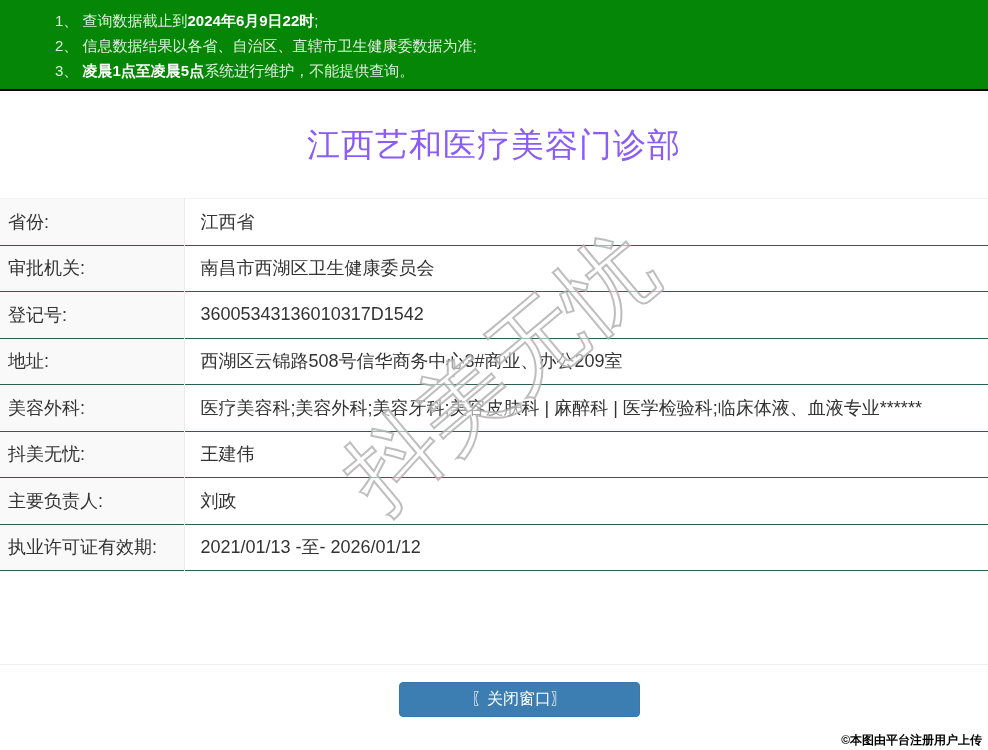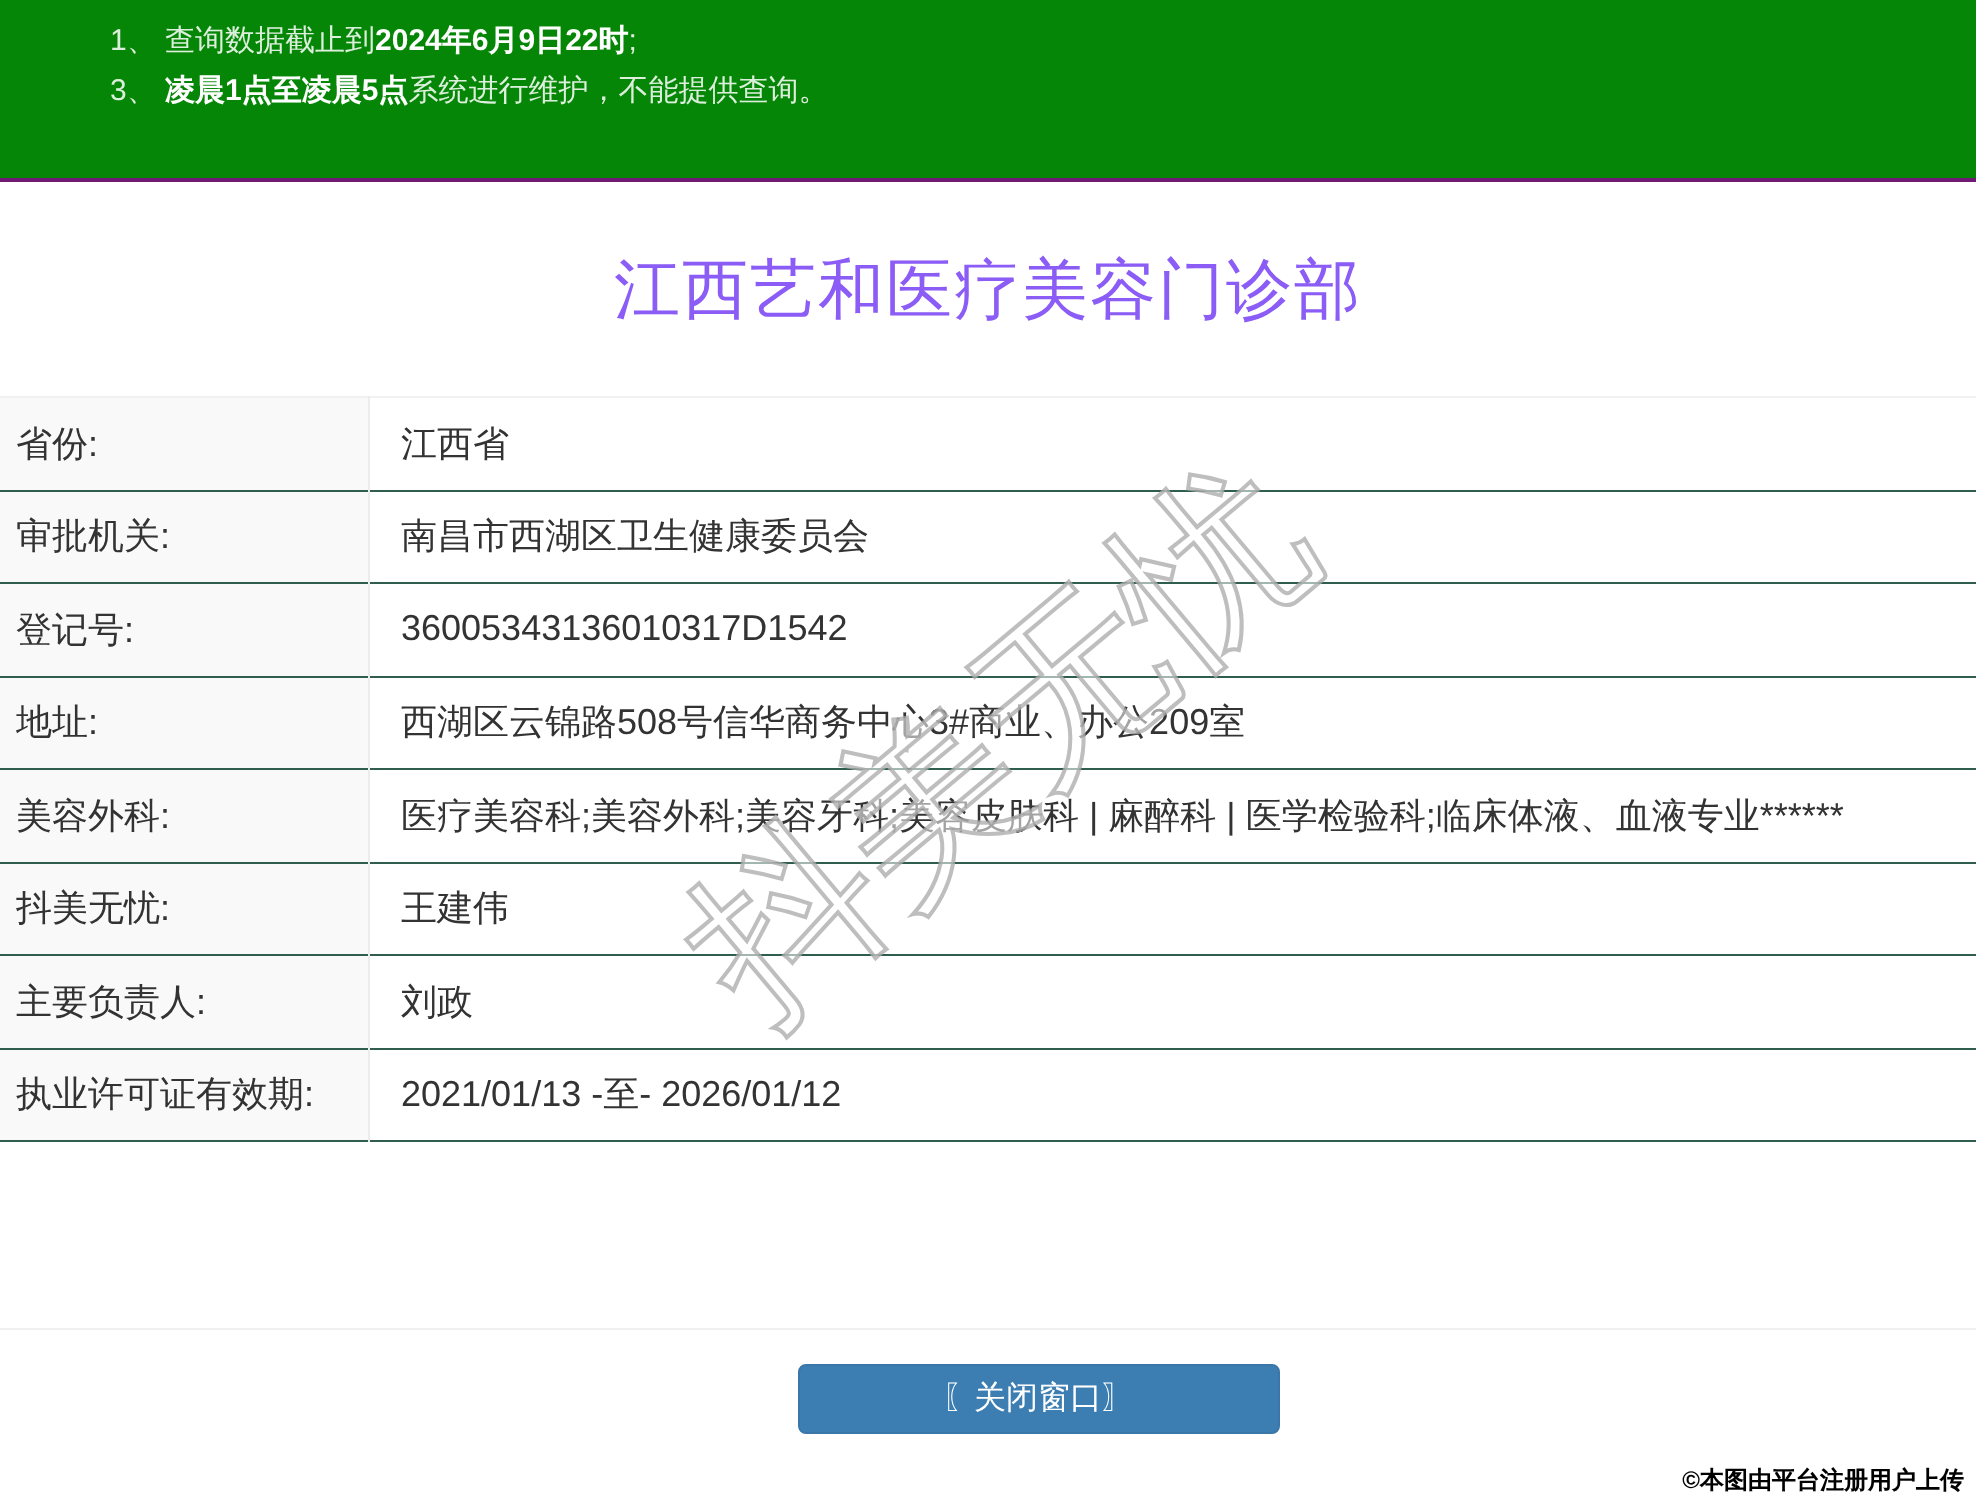--- a/index.html
+++ b/index.html
@@ -9,21 +9,21 @@
     position: relative; overflow: hidden;
     background: #ffffff;
     color: #333;
     font-family: "Liberation Sans", "DejaVu Sans", sans-serif;
   }
 
   
   .banner {
     height: 91px;
     background: var(--header_bg, #068606);
-    border-bottom: 2px solid #701a75;
+    border-bottom: 2px solid #000000;
     padding: 8px 0 0 55px;
   }
   .notice-line {
     color: var(--header_text, #dcefdc);
     font-size: 15px;
     line-height: 25px;
     white-space: nowrap;
   }
   .notice-line .b {
     color: var(--header_bold_text, #ffffff);
@@ -106,20 +106,21 @@
     color: #000;
     z-index: 10;
     text-shadow: -1px -1px 0 #fff, 1px -1px 0 #fff, -1px 1px 0 #fff, 1px 1px 0 #fff, 0 1px 0 #fff, 0 -1px 0 #fff, 1px 0 0 #fff, -1px 0 0 #fff;
   }
 </style>
 </head>
 <body>
 
 <div class="banner">
   <div class="notice-line"><span>1、 查询数据截止到</span><span class="b">2024年6月9日22时</span><span>;</span></div>
+  <div class="notice-line"><span>2、 信息数据结果以各省、自治区、直辖市卫生健康委数据为准;</span><span class="b"></span><span></span></div>
   <div class="notice-line"><span>3、 </span><span class="b">凌晨1点至凌晨5点</span><span>系统进行维护，不能提供查询。</span></div>
 </div>
 
 <h1 class="page-title">江西艺和医疗美容门诊部</h1>
 
 <table class="info">
   <tbody>
       <tr>
     <th>省份:</th>
     <td>江西省</td>

